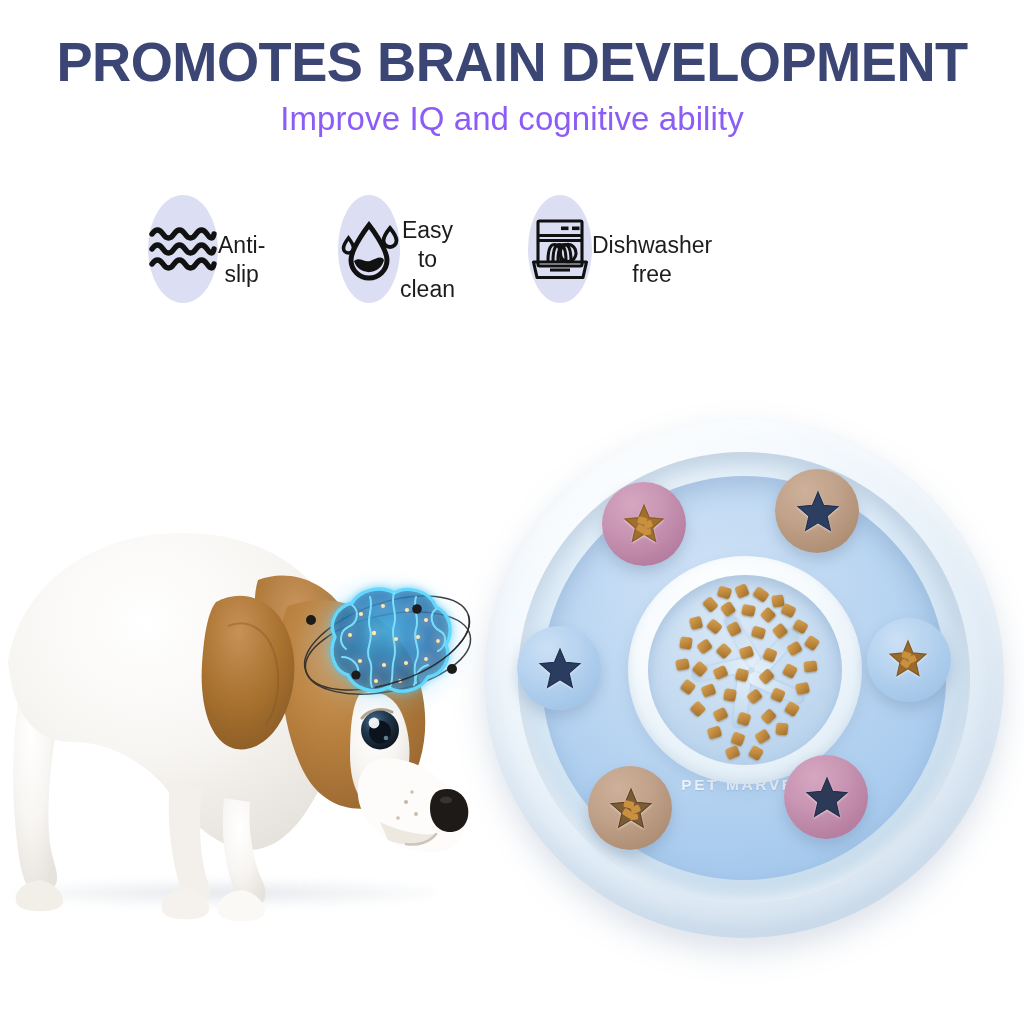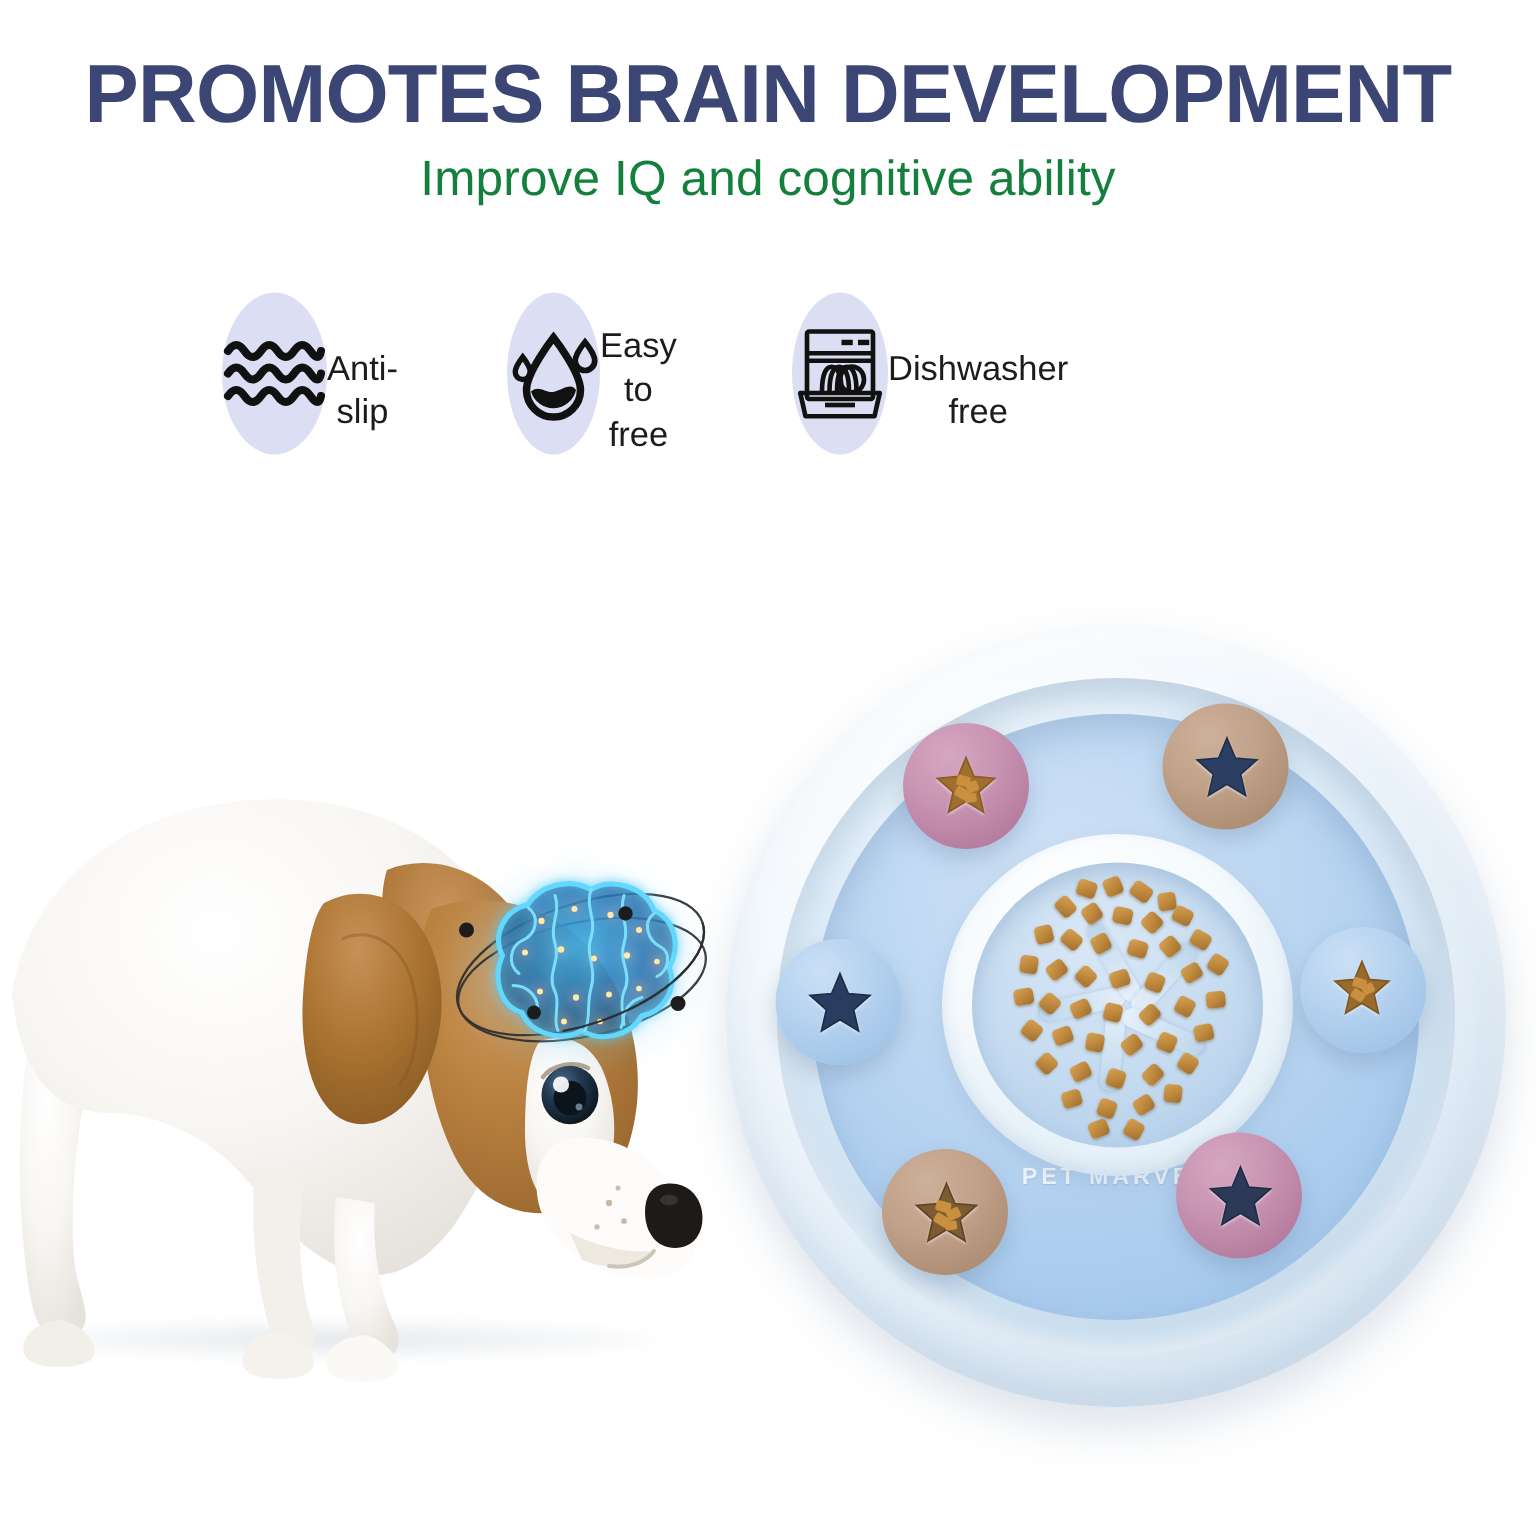--- a/index.html
+++ b/index.html
@@ -36,21 +36,21 @@
   }
 
   .subhead {
     position: absolute;
     top: 100px;
     left: 0;
     width: 1024px;
     text-align: center;
     font-size: 33px;
     font-weight: 400;
-    color: #15803d;
+    color: #8b5cf6;
     letter-spacing: 0.1px;
   }
 
   
   .features {
     position: absolute;
     top: 194px;
     left: 148px;
     width: 740px;
     display: flex;
@@ -284,21 +284,21 @@
     <div class="feature">
       <div class="feat-circle">
         <svg width="62" height="68" viewBox="0 0 62 68">
           <path d="M31 10 C31 10 49 33 49 45 A18 18 0 0 1 13 45 C13 33 31 10 31 10 Z" fill="none" stroke="#111111" stroke-width="5"></path>
           <path d="M16 46 C22 41 26 48 32 46 C38 44 43 40 46 45 A15.5 15.5 0 0 1 16 46 Z" fill="#111111"></path>
           <path d="M10.5 23 C10.5 23 15.5 29.5 15.5 33 A5 5 0 0 1 5.5 33 C5.5 29.5 10.5 23 10.5 23 Z" fill="none" stroke="#111111" stroke-width="3.6"></path>
           <path d="M52 13 C52 13 58.5 21 58.5 25.5 A6.5 6.5 0 0 1 45.5 25.5 C45.5 21 52 13 52 13 Z" fill="none" stroke="#111111" stroke-width="3.8"></path>
         </svg>
       </div>
       <div class="feat-label">Easy to
-free</div>
+clean</div>
     </div>
 
     <div class="feature">
       <div class="feat-circle">
         <svg width="64" height="66" viewBox="0 0 64 66">
           <g fill="none" stroke="#111111" stroke-width="3.1" stroke-linejoin="round">
             <rect x="10" y="5" width="44" height="45" rx="1.5"></rect>
             <line x1="10" y1="19.5" x2="54" y2="19.5"></line>
             <line x1="10" y1="24.5" x2="54" y2="24.5"></line>
             <rect x="33" y="10.5" width="7.5" height="3.6" fill="#111111" stroke="none"></rect>

